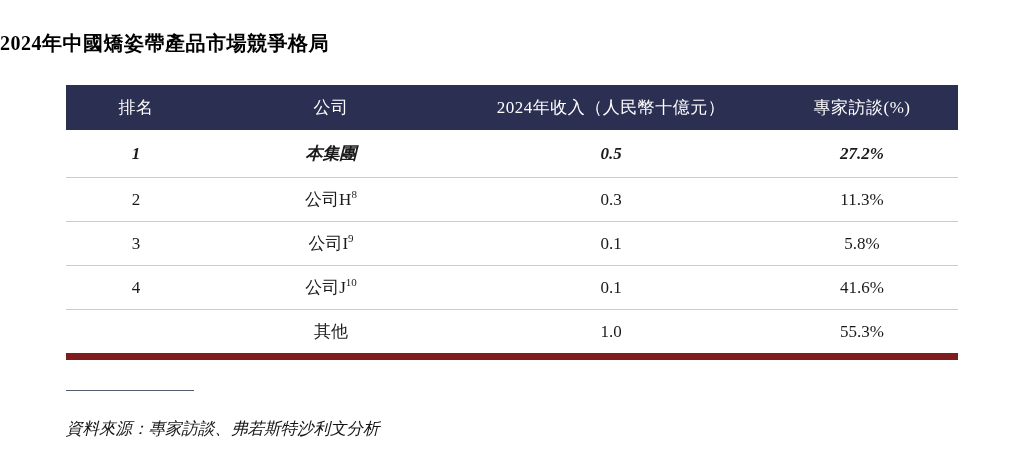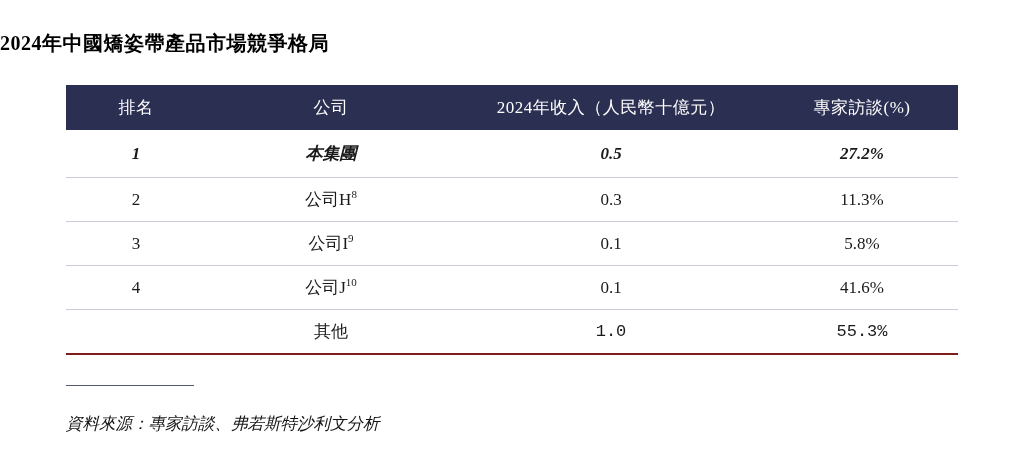--- a/index.html
+++ b/index.html
@@ -49,22 +49,21 @@
     padding: 10px 4px;
     border-bottom: 1px solid #c9ccd6;
     color: #1a1a1a;
   }
   table.market-table tr.highlight td {
     font-weight: bold;
     font-style: italic;
     padding: 12px 4px;
   }
   table.market-table tr:last-child td {
-    border-bottom: 2px solid #7f1d1d;
-    font-family: Liberation Mono, monospace;
+    border-bottom: 7px solid #7f1d1d;
   }
   .col-rank { width: 140px; }
   .col-company { width: 250px; }
   .col-revenue { width: 310px; }
   .col-share { width: 192px; }
   .cell-company {
     text-align: center;
   }
   sup {
     font-size: 11px;

